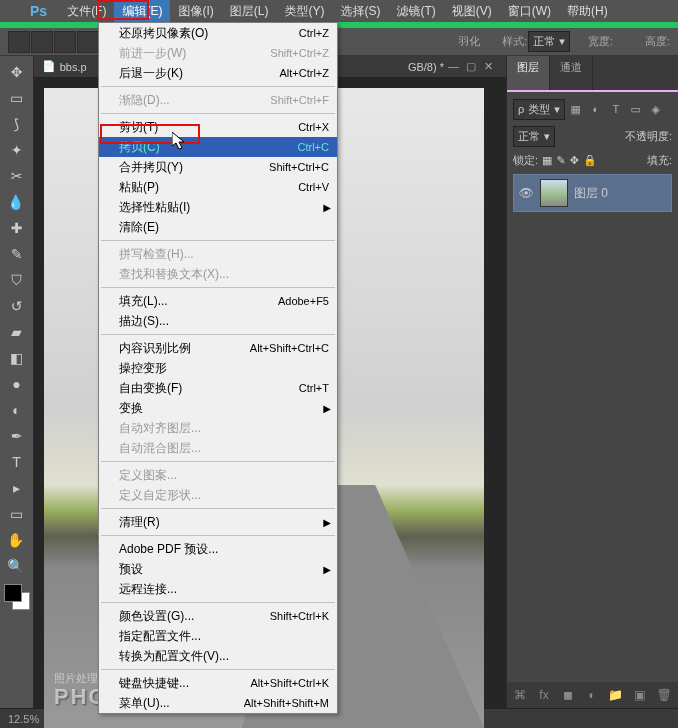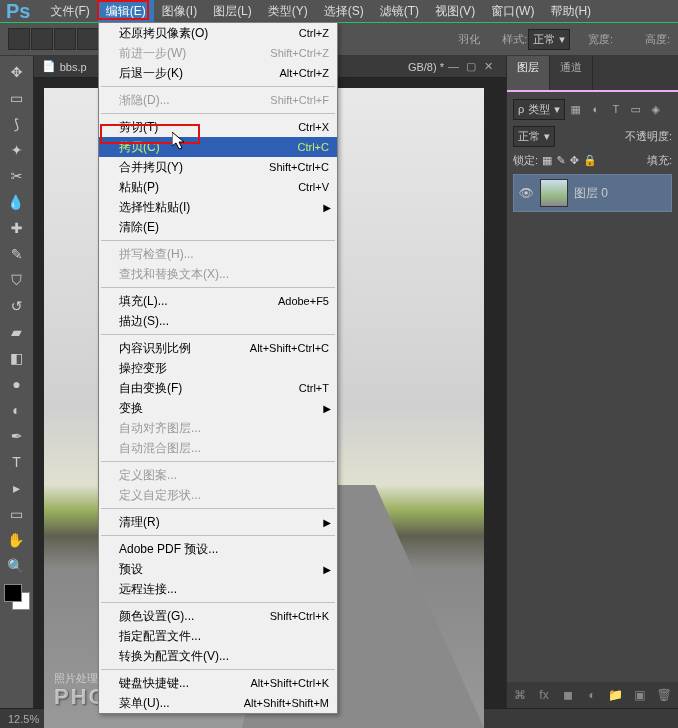--- a/index.html
+++ b/index.html
@@ -1,23 +1,23 @@
 <!DOCTYPE html>
 <html><head>
 <meta charset="utf-8">
 <style>
 * { margin: 0; padding: 0; box-sizing: border-box; font-family: "Microsoft YaHei", "SimSun", sans-serif; }
 body { background: #535353; width: 678px; height: 728px; overflow: hidden; font-size: 12px; color: #ccc; }
 
 .menubar { height: 22px; background: #535353; display: flex; align-items: center; padding-left: 6px; }
-.ps-logo { color: #5fb4e6; font-weight: bold; font-size: 20px; margin-right: 12px; }
+.ps-logo { color: #5fb4e6; font-weight: bold; font-size: 14px; margin-right: 12px; margin-left: 24px; }
 .menu-item { padding: 3px 8px; cursor: default; font-size: 12px; color: #ddd; }
 .menu-item.active { background: #3a77b8; color: #fff; }
 
-.optionsbar { height: 34px; background: #535353; border-top: 1px solid #22c55e; border-bottom: 1px solid #383838; display: flex; align-items: center; padding: 0 8px; gap: 1px; }
+.optionsbar { height: 34px; background: #535353; border-top: 6px solid #22c55e; border-bottom: 1px solid #383838; display: flex; align-items: center; padding: 0 8px; gap: 1px; }
 .opt-icon { width: 22px; height: 22px; background: #3a3a3a; border: 1px solid #2a2a2a; }
 .opt-label { font-size: 11px; color: #aaa; }
 
 .content-area { display: flex; height: calc(100% - 22px - 34px - 20px); }
 .toolbox { width: 34px; background: #535353; border-right: 1px solid #2a2a2a; display: flex; flex-direction: column; align-items: center; padding: 4px 0; gap: 2px; }
 .tool { width: 24px; height: 24px; display: flex; align-items: center; justify-content: center; color: #ccc; font-size: 14px; }
 .swatches { margin-top: 4px; width: 26px; height: 26px; position: relative; }
 .fg-swatch { position: absolute; width: 18px; height: 18px; background: #000; border: 1px solid #888; top: 0; left: 0; }
 .bg-swatch { position: absolute; width: 18px; height: 18px; background: #fff; border: 1px solid #888; bottom: 0; right: 0; }
 
@@ -28,21 +28,21 @@
 
 .canvas-wrap { position: absolute; top: 22px; left: 0; right: 0; bottom: 0; background: #262626; display: flex; align-items: flex-start; justify-content: flex-start; padding: 10px; }
 .canvas { width: 440px; height: 640px; background: linear-gradient(to bottom, #e8e8e8 0%, #d8d8d8 35%, #d0d0d0 50%, #e0e0d0 62%, #9ab060 66%, #606050 70%, #888 75%, #999 100%); position: relative; }
 .road { position: absolute; bottom: 0; left: 45%; width: 55%; height: 38%; background: #8a8a8a; clip-path: polygon(25% 0, 55% 0, 100% 100%, 0 100%); }
 .watermark { position: absolute; bottom: 18px; left: 10px; color: rgba(255,255,255,0.6); font-size: 22px; font-weight: bold; letter-spacing: 2px; text-shadow: 1px 1px 2px rgba(0,0,0,0.5); font-family: Arial, sans-serif; }
 .watermark-top { position: absolute; bottom: 42px; left: 10px; color: rgba(255,255,255,0.5); font-size: 11px; }
 
 
 .dropdown { position: absolute; top: 22px; left: 98px; width: 240px; background: #f0f0f0; color: #000; border: 1px solid #7f7f7f; box-shadow: 2px 2px 4px rgba(0,0,0,0.3); z-index: 100; font-family: "SimSun", serif; font-size: 12px; }
 .menu-row { display: flex; align-items: center; height: 20px; padding: 0 8px 0 20px; position: relative; }
-.menu-row.hover { background: #2f5fb5; color: #bef264; }
+.menu-row.hover { background: #2f5fb5; color: #5eead4; }
 .menu-row.disabled { color: #999; }
 .menu-label { flex: 1; }
 .menu-shortcut { color: inherit; font-size: 11px; }
 .menu-row.disabled .menu-shortcut { color: #999; }
 .menu-arrow { position: absolute; right: 6px; font-size: 10px; }
 .menu-sep { height: 1px; background: #c0c0c0; margin: 3px 2px; }
 .highlight-box { position: absolute; border: 2px solid #e01010; pointer-events: none; z-index: 200; }
 .hl1 { top: 0; left: 97px; width: 52px; height: 20px; }
 .hl2 { top: 124px; left: 100px; width: 100px; height: 20px; }
 .cursor { position: absolute; top: 132px; left: 172px; z-index: 300; }

